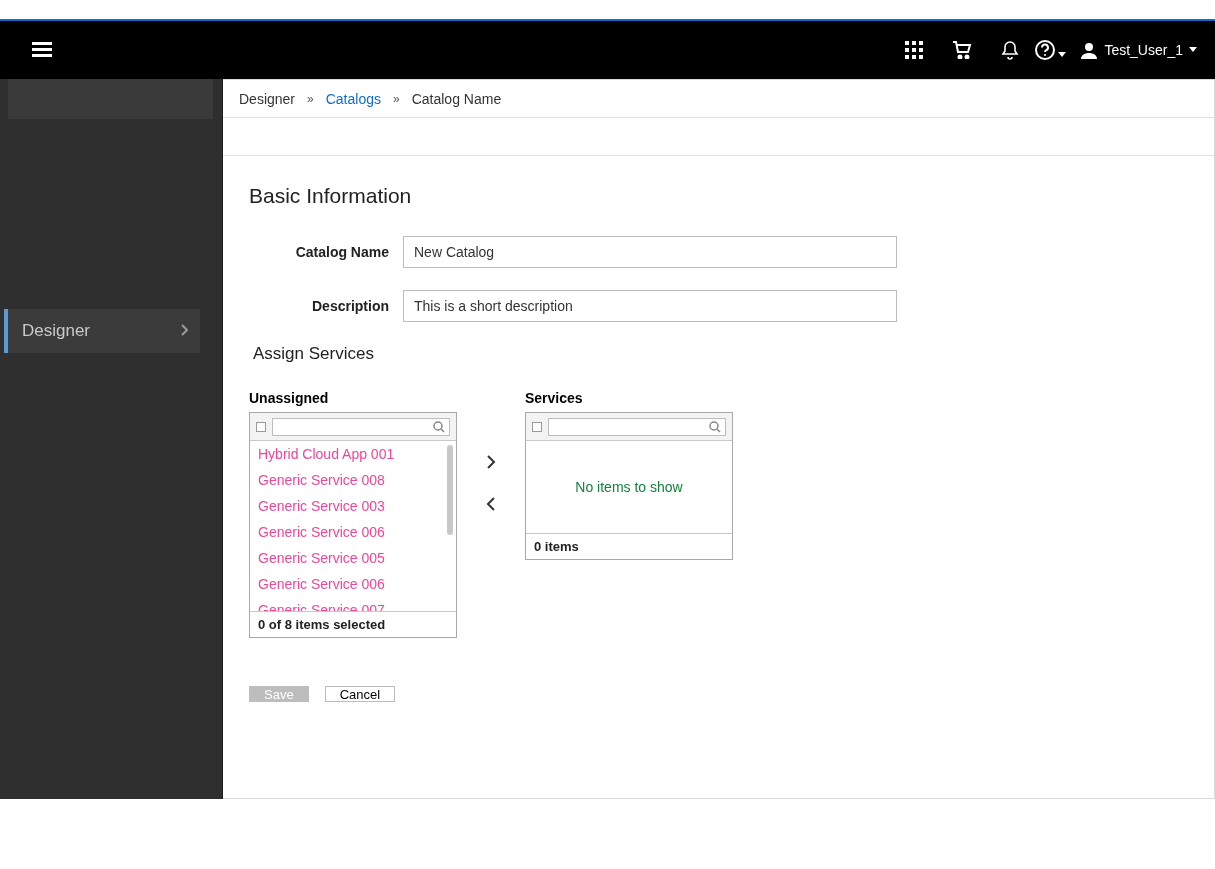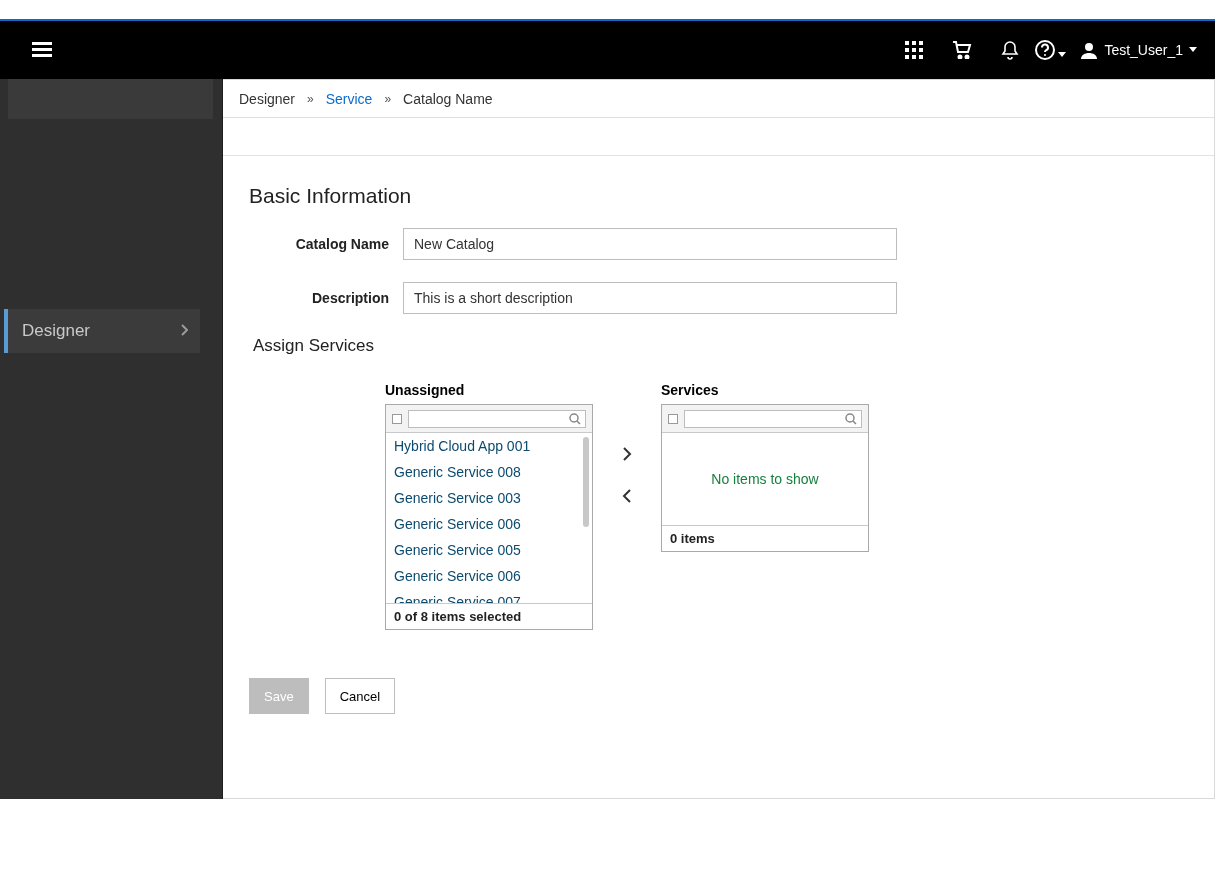--- a/index.html
+++ b/index.html
@@ -38,47 +38,47 @@
 
   .main { flex: 1; background: #fff; border: 1px solid #d9d9d9; border-left:none; }
   .breadcrumb {
     height: 38px; display: flex; align-items: center; gap: 12px;
     padding: 0 16px; font-size: 14px; color: #333; border-bottom: 1px solid #e0e0e0;
   }
   .breadcrumb .sep { color: #555; font-size: 12px;}
   .breadcrumb a { color: #0d6cc9; text-decoration: none; cursor:pointer;}
   .content-gap { height: 38px; border-bottom: 1px solid #e3e3e3; }
   .content { padding: 28px 26px 20px 26px; }
-  .section-title { font-size: 21px; font-weight: 400; color:#222; margin-bottom: 20px; }
+  .section-title { font-size: 21px; font-weight: 400; color:#222; margin-bottom: 28px; }
   .form-row { display:flex; align-items:center; margin-bottom: 22px;}
   .form-label { width: 140px; text-align:right; margin-right:14px; font-size:14px; font-weight:600; color:#222;}
   .form-input {
     width: 494px; height: 32px; border:1px solid #bdbdbd; padding: 0 10px;
     font-size:14px; color:#333;
   }
   .sub-title { font-size:17px; font-weight:400; color:#222; margin: 20px 0 26px 4px;}
-  .picker-row { display:flex; align-items:flex-start; gap: 22px; margin-left: 136px;}
+  .picker-row { display:flex; align-items:flex-start; gap: 22px; }
   .list-col { width: 208px; }
   .list-col .col-label { font-size:14px; font-weight:600; margin-bottom:6px; display:block;}
   .list-box { border:1px solid #a9a9a9; background:#fff; }
   .list-head { height:28px; border-bottom:1px solid #c9c9c9; display:flex; align-items:center; padding:0 6px; gap:6px; background:#f3f3f3;}
   .chk { width:10px; height:10px; border:1px solid #9a9a9a; background:#fff; cursor:pointer;}
   .search-wrap { flex:1; height:18px; border:1px solid #bdbdbd; background:#fff; display:flex; align-items:center; justify-content:flex-end; padding-right:4px;}
   .search-wrap svg { opacity:.7;}
   .list-body { height: 170px; overflow:hidden; position:relative;}
   .list-body .scroll-thumb { position:absolute; right:3px; top:4px; width:6px; height:90px; background:#c8c8c8; border-radius:3px;}
-  .list-item { font-size:14px; color:#0c4a6e; padding:5px 8px; cursor:pointer;}
+  .list-item { font-size:14px; color:#ec4899; padding:5px 8px; cursor:pointer;}
   .list-foot { height:26px; border-top:1px solid #c9c9c9; display:flex; align-items:center; padding:0 8px; font-size:13px; font-weight:600; color:#222;}
   .empty-msg { padding: 38px 8px; text-align:center; font-size:14px; color:#15803d;}
   .arrow-col { width:24px; display:flex; flex-direction:column; gap:18px; padding-top:60px;}
   .arrow-btn { width:24px; height:24px; display:flex; align-items:center; justify-content:center; cursor:pointer;}
   .arrow-btn svg { display:block; }
 
   .actions { margin-top: 48px; display:flex; gap:16px;}
-  .btn { height:36px; padding: 0 14px; font-size:13px; border:1px solid #bdbdbd; background:#fff; cursor:pointer;}
+  .btn { height:16px; padding: 0 14px; font-size:13px; border:1px solid #bdbdbd; background:#fff; cursor:pointer;}
   .btn.primary { background:#bdbdbd; color:#fff; border-color:#bdbdbd;}
 </style>
 </head>
 <body>
 
 <div class="topbar-thin"></div>
 
 <div class="topbar">
   <div class="icon-btn">
     <svg width="20" height="16" viewBox="0 0 20 16" fill="#fff">
@@ -146,21 +146,21 @@
             <path d="M2 1l5 5-5 5"></path>
           </svg>
       </span>
     </div>
   </div>
 
   <div class="main">
     <div class="breadcrumb">
       <span>Designer</span>
       <span class="sep">»</span>
-      <a>Service</a>
+      <a>Catalogs</a>
       <span class="sep">»</span>
       <span>Catalog Name</span>
     </div>
     <div class="content-gap"></div>
 
     <div class="content">
       <div class="section-title">Basic Information</div>
 
       <div class="form-row">
         <label class="form-label">Catalog Name</label>

